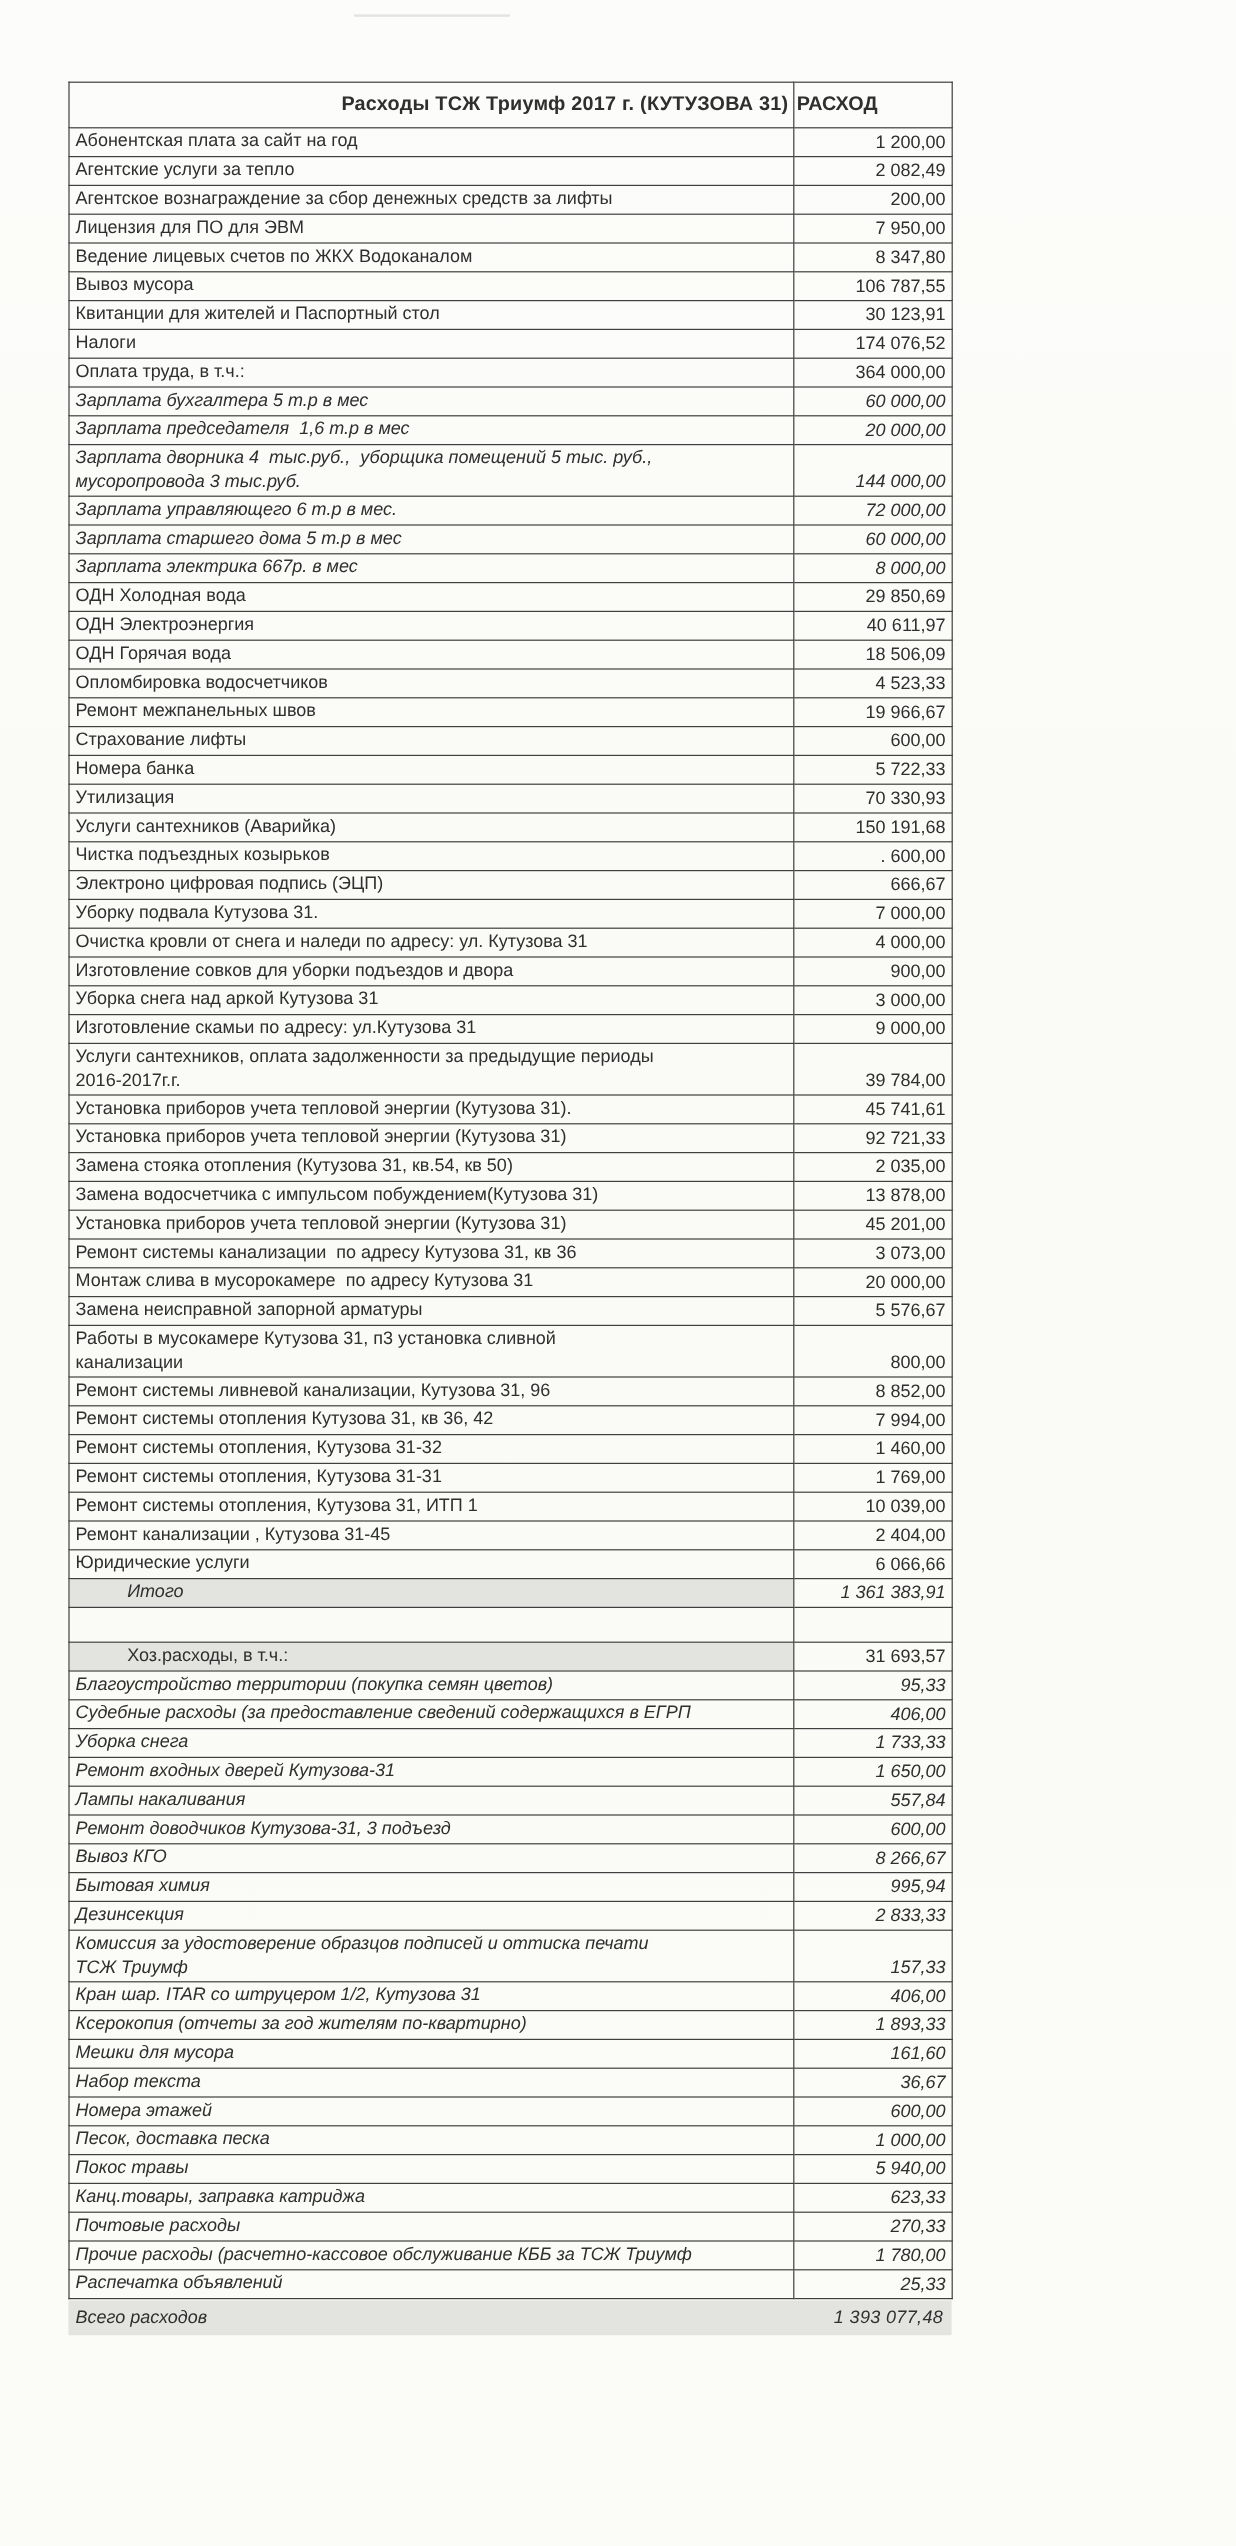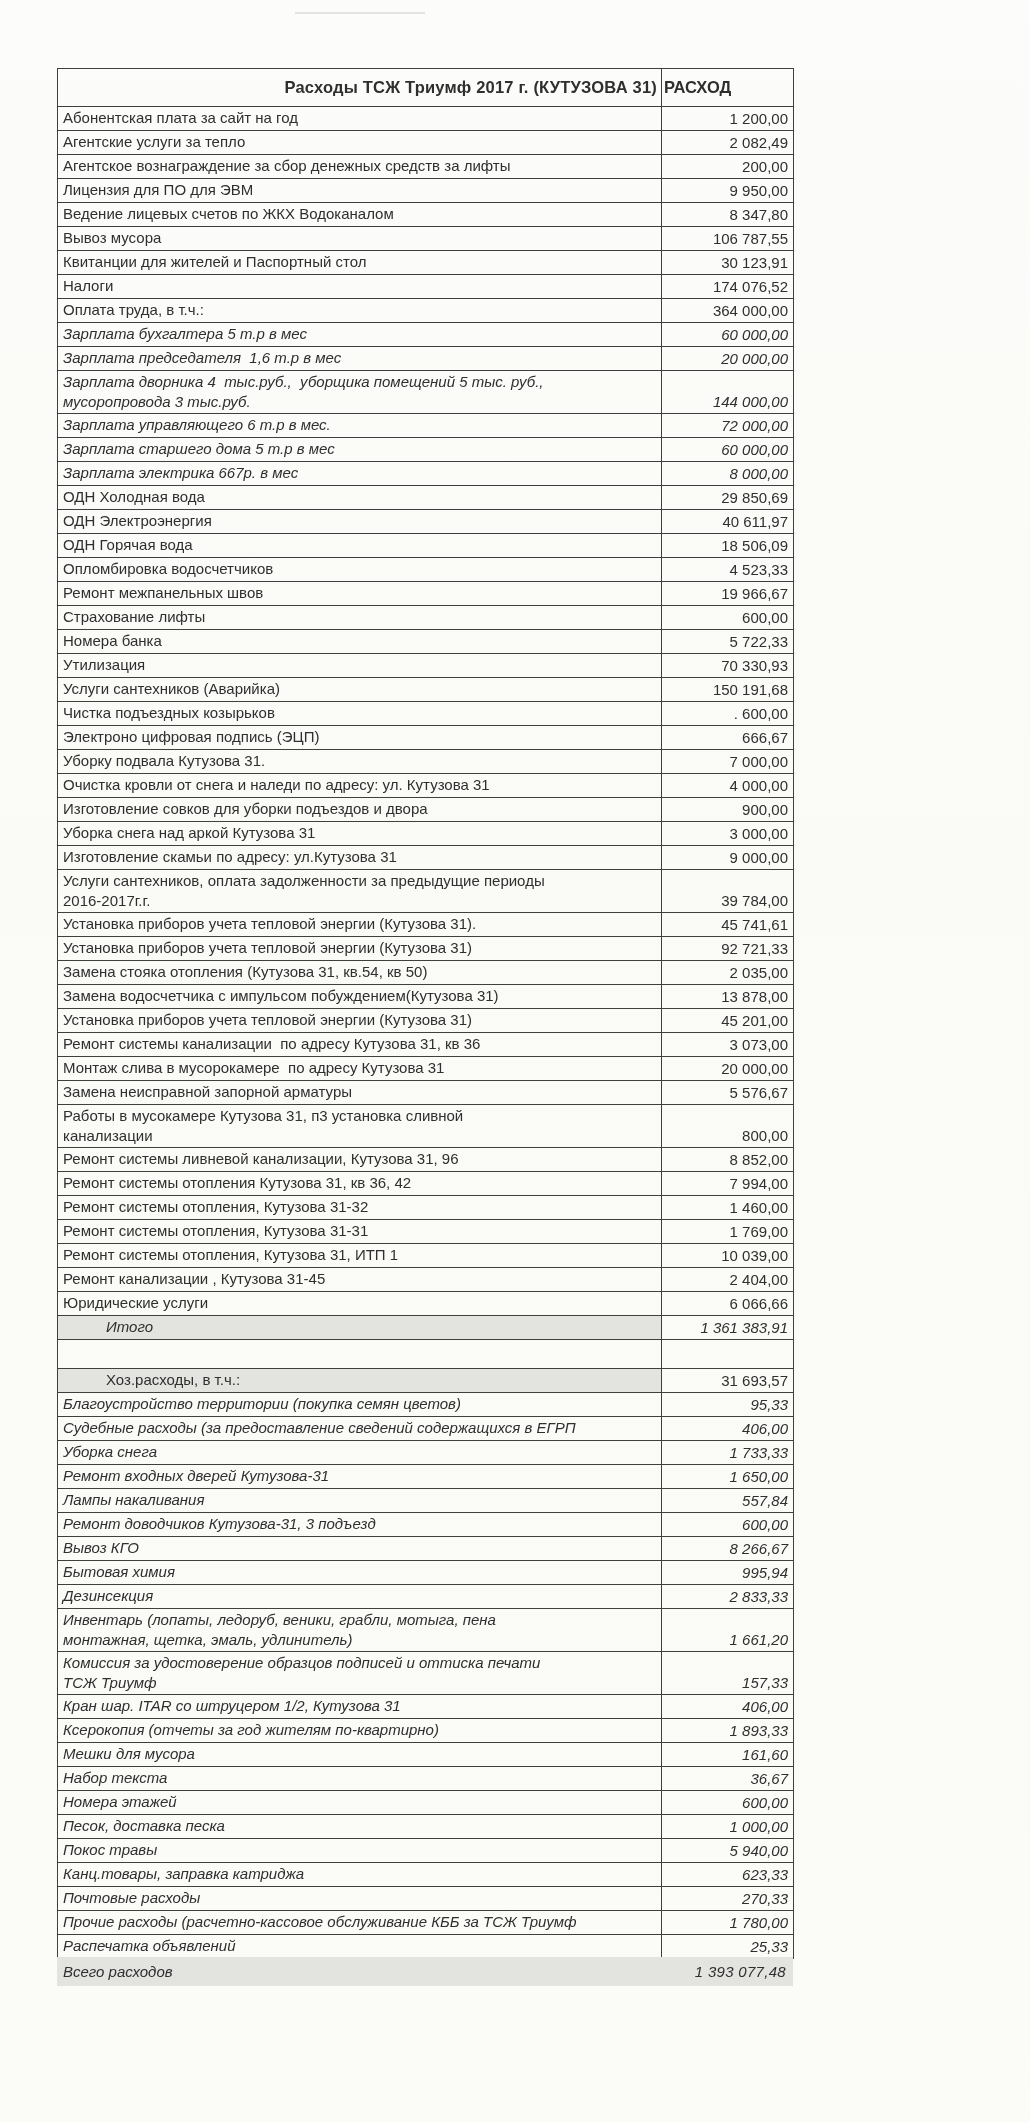--- a/index.html
+++ b/index.html
@@ -71,21 +71,21 @@
   tr.row-total td.c-label,
   tr.row-section td.c-label{
     background:var(--shade);
     padding-left:48px;
   }
   tr.row-empty td{
     height:25px;
   }
   .grand-total{
     position:absolute;
-    left:57px; top:1957px;
+    left:57px; top:1917px;
     width:736px;
     background:var(--shade);
     display:flex;
     justify-content:space-between;
     align-items:center;
     font-size:15px;
     font-style:italic;
     padding:6px 7px 6px 6px;
     box-sizing:border-box;
   }
@@ -124,21 +124,21 @@
         <tr class="row-item">
           <td class="c-label">Агентские услуги за тепло</td>
           <td class="c-value">2 082,49</td>
         </tr>
         <tr class="row-item">
           <td class="c-label">Агентское вознаграждение за сбор денежных средств за лифты</td>
           <td class="c-value">200,00</td>
         </tr>
         <tr class="row-item">
           <td class="c-label">Лицензия для ПО для ЭВМ</td>
-          <td class="c-value">9 950,00</td>
+          <td class="c-value">7 950,00</td>
         </tr>
         <tr class="row-item">
           <td class="c-label">Ведение лицевых счетов по ЖКХ Водоканалом</td>
           <td class="c-value">8 347,80</td>
         </tr>
         <tr class="row-item">
           <td class="c-label">Вывоз мусора</td>
           <td class="c-value">106 787,55</td>
         </tr>
         <tr class="row-item">
@@ -352,25 +352,20 @@
           <td class="c-label">Вывоз КГО</td>
           <td class="c-value">8 266,67</td>
         </tr>
         <tr class="row-sub">
           <td class="c-label">Бытовая химия</td>
           <td class="c-value">995,94</td>
         </tr>
         <tr class="row-sub">
           <td class="c-label">Дезинсекция</td>
           <td class="c-value">2 833,33</td>
-        </tr>
-        <tr class="row-sub">
-          <td class="c-label">Инвентарь (лопаты, ледоруб, веники, грабли, мотыга, пена
-монтажная, щетка, эмаль, удлинитель)</td>
-          <td class="c-value">1 661,20</td>
         </tr>
         <tr class="row-sub">
           <td class="c-label">Комиссия за удостоверение образцов подписей и оттиска печати
 ТСЖ Триумф</td>
           <td class="c-value">157,33</td>
         </tr>
         <tr class="row-sub">
           <td class="c-label">Кран шар. ITAR со штруцером 1/2, Кутузова 31</td>
           <td class="c-value">406,00</td>
         </tr>

